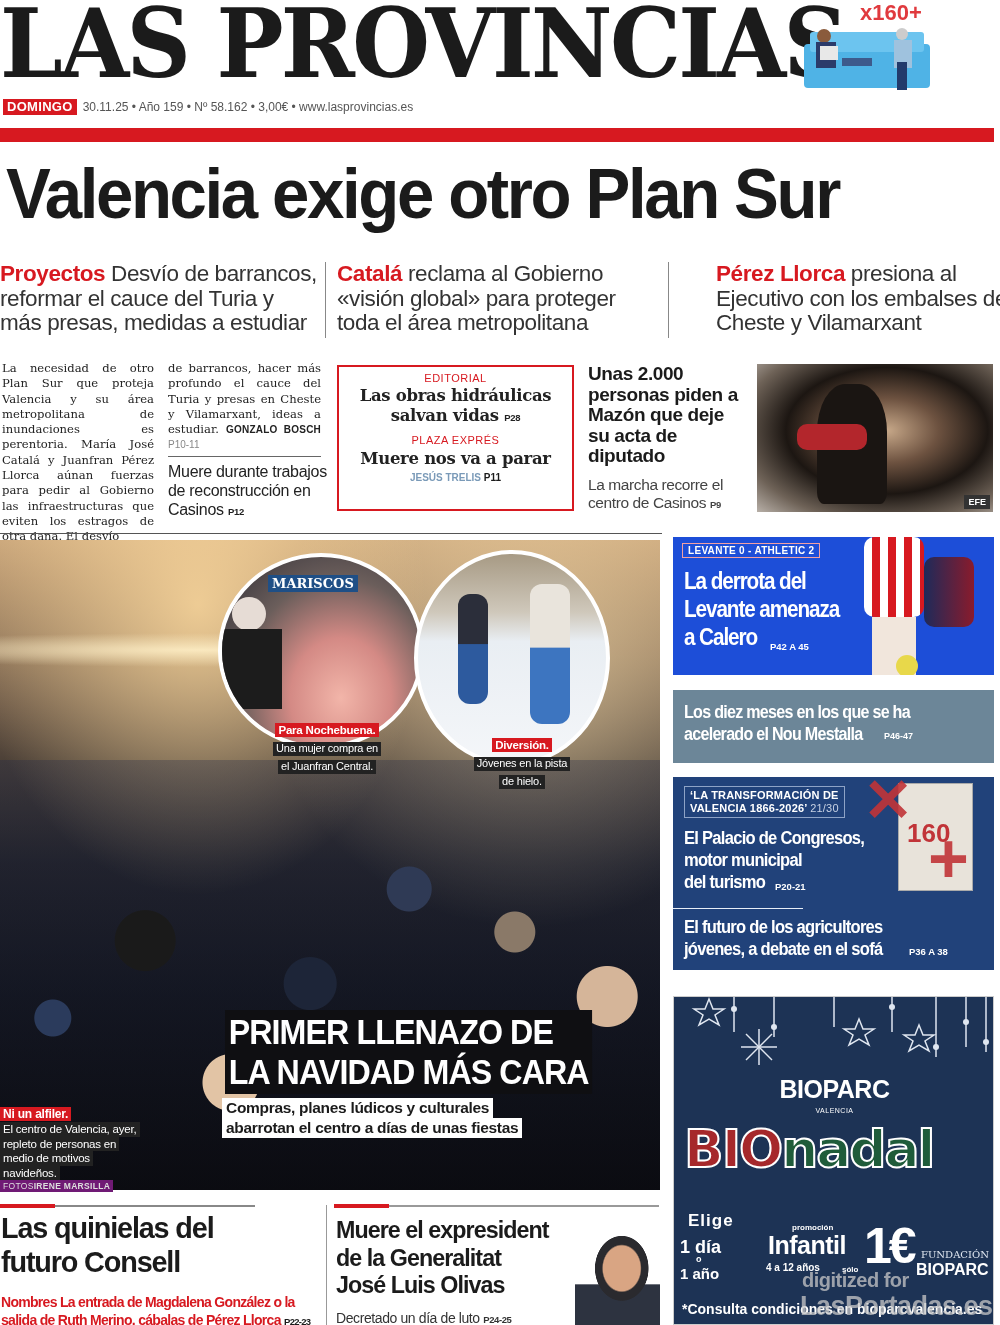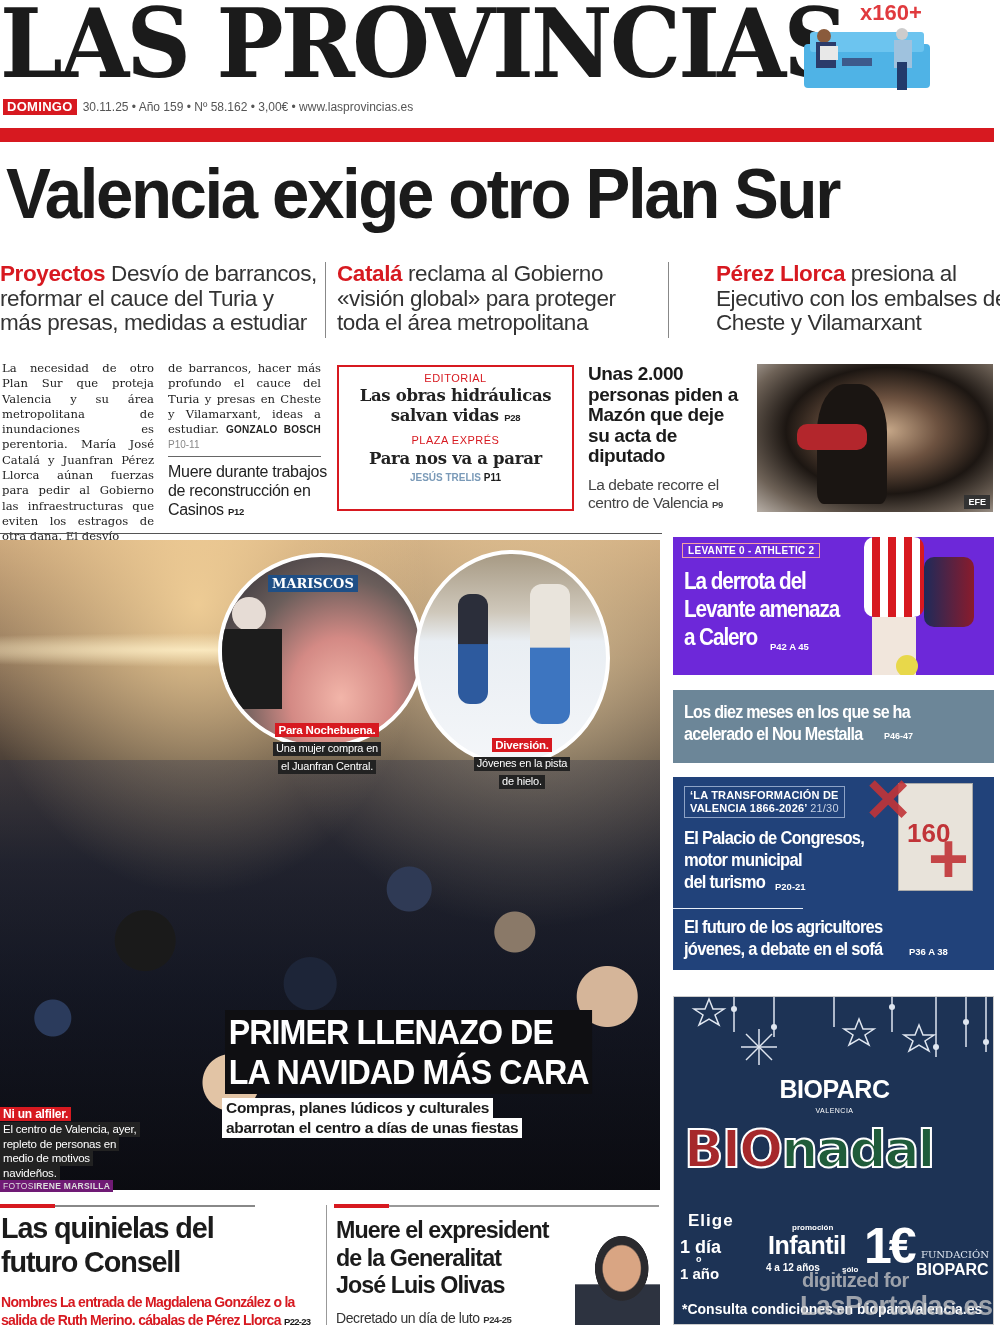--- a/index.html
+++ b/index.html
@@ -65,21 +65,21 @@
   .cap-dark { background: #222; color: #fff; font-size: 11px; padding: 0 3px; line-height: 13.5px; display: inline-block; letter-spacing: -0.2px; }
   .cap-block { text-align: center; }
 
   .big-head { left: 225px; top: 1010px; background: #0f0f12; color: #fff; font-weight: 700; font-size: 35px; line-height: 40px; letter-spacing: -1px; padding: 2px 4px; white-space: pre-line; transform: scaleX(0.92); transform-origin: left top; }
   .big-sub { left: 222px; top: 1098px; }
   .big-sub span.line { display: table; background: #fff; color: #1b1b1b; font-weight: 700; font-size: 15.5px; line-height: 20px; padding: 0 4px; letter-spacing: -0.3px; }
   .side-cap { left: 0; top: 1104px; }
   .side-cap .cap-dark { display: table; text-align: left; font-size: 11.5px; line-height: 14.5px; }
   .fotos { display: table; background: #701a75; color: #ddd; font-size: 8.5px; padding: 1px 3px; letter-spacing: 0.3px; }
 
-  .right-col-red { left: 673px; top: 537px; width: 321px; height: 138px; background: #6d28d9; overflow: hidden; }
+  .right-col-red { left: 673px; top: 537px; width: 321px; height: 138px; background: #1d4ed8; overflow: hidden; }
   .score-badge { left: 9px; top: 6px; border: 1px solid #f2a0a3; color: #fff; font-weight: 700; font-size: 10px; padding: 1px 5px; letter-spacing: 0.3px; }
   .red-title { left: 11px; top: 30px; color: #fff; font-weight: 700; font-size: 23px; line-height: 28px; letter-spacing: -1.2px; transform: scaleX(0.9); transform-origin: left top; white-space: pre-line; }
   .players { right: 10px; top: -10px; width: 140px; height: 150px; }
 
   .right-col-grey { left: 673px; top: 690px; width: 321px; height: 73px; background: #6c8698; }
   .grey-title { left: 11px; top: 11px; color: #fff; font-weight: 700; font-size: 17.5px; line-height: 22px; letter-spacing: -0.8px; transform: scaleX(0.92); transform-origin: left top; white-space: pre-line; }
 
   .right-col-blue { left: 673px; top: 777px; width: 321px; height: 193px; background: #21427a; overflow: hidden; }
   .series-box { left: 11px; top: 9px; border: 1px solid #8ea3c6; color: #fff; font-weight: 700; font-size: 11px; line-height: 13px; padding: 2px 5px; letter-spacing: 0.2px; white-space: pre-line; }
   .series-box .frac { font-weight: 400; color: #c8d2e4; }
@@ -161,29 +161,29 @@
   <span>Muere durante trabajos de reconstrucción en Casinos</span>
   <span class="pg">P12</span>
 </div>
 
 <div class="abs editorial-box">
   <div class="ed-kicker">EDITORIAL</div>
   <div class="ed-title" style="padding:0 14px;margin-top:2px;">
     <span>Las obras hidráulicas salvan vidas</span> <span class="pg">P28</span>
   </div>
   <div class="ed-kicker" style="margin-top:6px;">PLAZA EXPRÉS</div>
-  <div class="ed-title" style="margin-top:3px;">Para nos va a parar</div>
+  <div class="ed-title" style="margin-top:3px;">Muere nos va a parar</div>
   <div class="ed-by">
     <span>JESÚS TRELIS</span> <span style="color:#1b1b1b;">P11</span>
   </div>
 </div>
 
 <div class="abs mazon-head">Unas 2.000 personas piden a Mazón que deje su acta de diputado</div>
 <div class="abs mazon-sub">
-  <span>La debate recorre el centro de Valencia</span> <span class="pg">P9</span>
+  <span>La marcha recorre el centro de Casinos</span> <span class="pg">P9</span>
 </div>
 <div class="abs photo-hug">
   <div class="abs" style="left:60px;top:20px;width:70px;height:120px;border-radius:40% 40% 10% 10%;background:#1a1512;"></div>
   <div class="abs" style="left:40px;top:60px;width:70px;height:26px;background:#b3262c;border-radius:10px;"></div>
   <div class="abs efe">EFE</div>
 </div>
 
 <div class="abs topline"></div>
 <div class="abs main-photo">
   <div class="abs crowd"></div>

